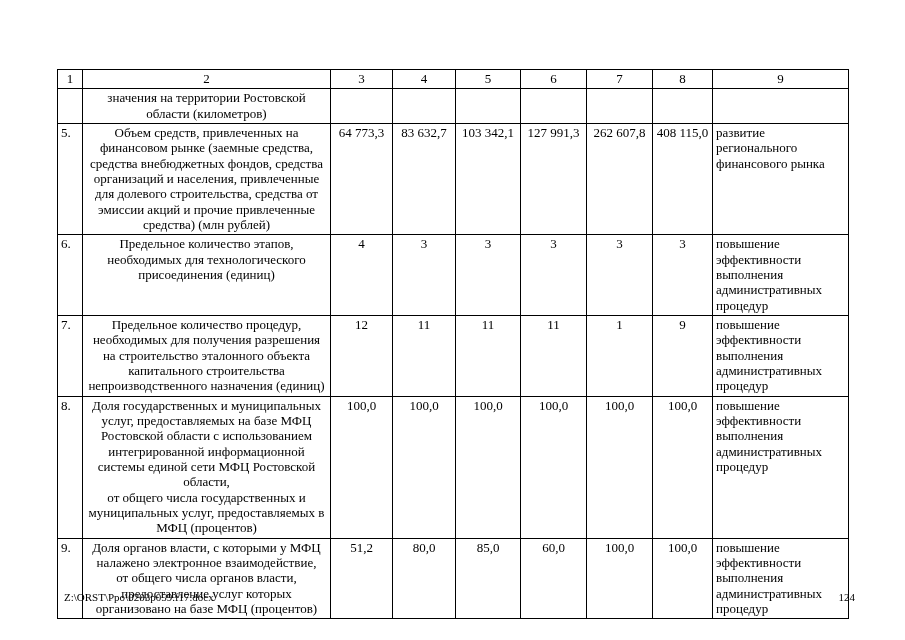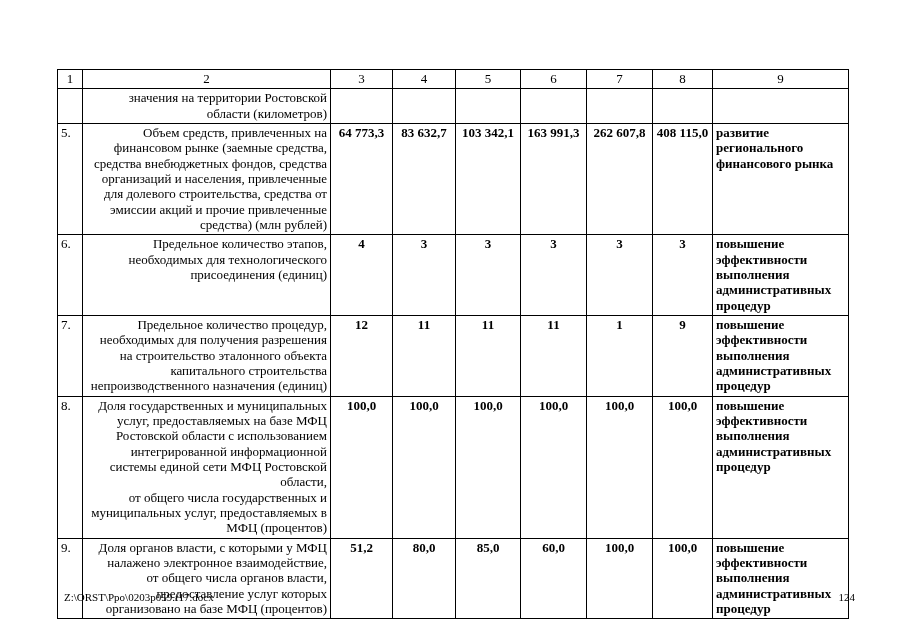--- a/index.html
+++ b/index.html
@@ -28,23 +28,23 @@
     line-height: 1.18;
   }
   table.doc-table td {
     border: 1px solid #000000;
     vertical-align: top;
     padding: 1px 3px 2px 3px;
     overflow: hidden;
   }
   td.header-cell { text-align: center; padding: 0 2px 1px 2px; }
   td.num-cell { text-align: left; padding-left: 4px; }
-  td.indicator-cell { text-align: right; white-space: pre-wrap; padding-left: 5px; padding-right: 4px; }
-  td.value-cell { text-align: center; font-weight: bold; }
-  td.goal-cell { text-align: left; white-space: pre-wrap; padding-left: 5px; padding-right: 3px; font-weight: bold; }
+  td.indicator-cell { text-align: center; white-space: pre-wrap; padding-left: 5px; padding-right: 4px; }
+  td.value-cell { text-align: center; }
+  td.goal-cell { text-align: left; white-space: pre-wrap; padding-left: 5px; padding-right: 3px; }
   .footer {
     position: absolute;
     left: 64px;
     width: 791px;
     top: 591px;
     font-size: 11px;
     display: flex;
     justify-content: space-between;
   }
 </style>
@@ -87,21 +87,21 @@
           <td class="value-cell"></td>
           <td class="value-cell"></td>
           <td class="goal-cell"></td>
         </tr>
         <tr>
           <td class="num-cell">5.</td>
           <td class="indicator-cell">Объем средств, привлеченных на финансовом рынке (заемные средства, средства внебюджетных фондов, средства организаций и населения, привлеченные для долевого строительства, средства от эмиссии акций и прочие привлеченные средства) (млн рублей)</td>
           <td class="value-cell">64 773,3</td>
           <td class="value-cell">83 632,7</td>
           <td class="value-cell">103 342,1</td>
-          <td class="value-cell">163 991,3</td>
+          <td class="value-cell">127 991,3</td>
           <td class="value-cell">262 607,8</td>
           <td class="value-cell">408 115,0</td>
           <td class="goal-cell">развитие регионального финансового рынка</td>
         </tr>
         <tr>
           <td class="num-cell">6.</td>
           <td class="indicator-cell">Предельное количество этапов, необходимых для технологического присоединения (единиц)</td>
           <td class="value-cell">4</td>
           <td class="value-cell">3</td>
           <td class="value-cell">3</td>

